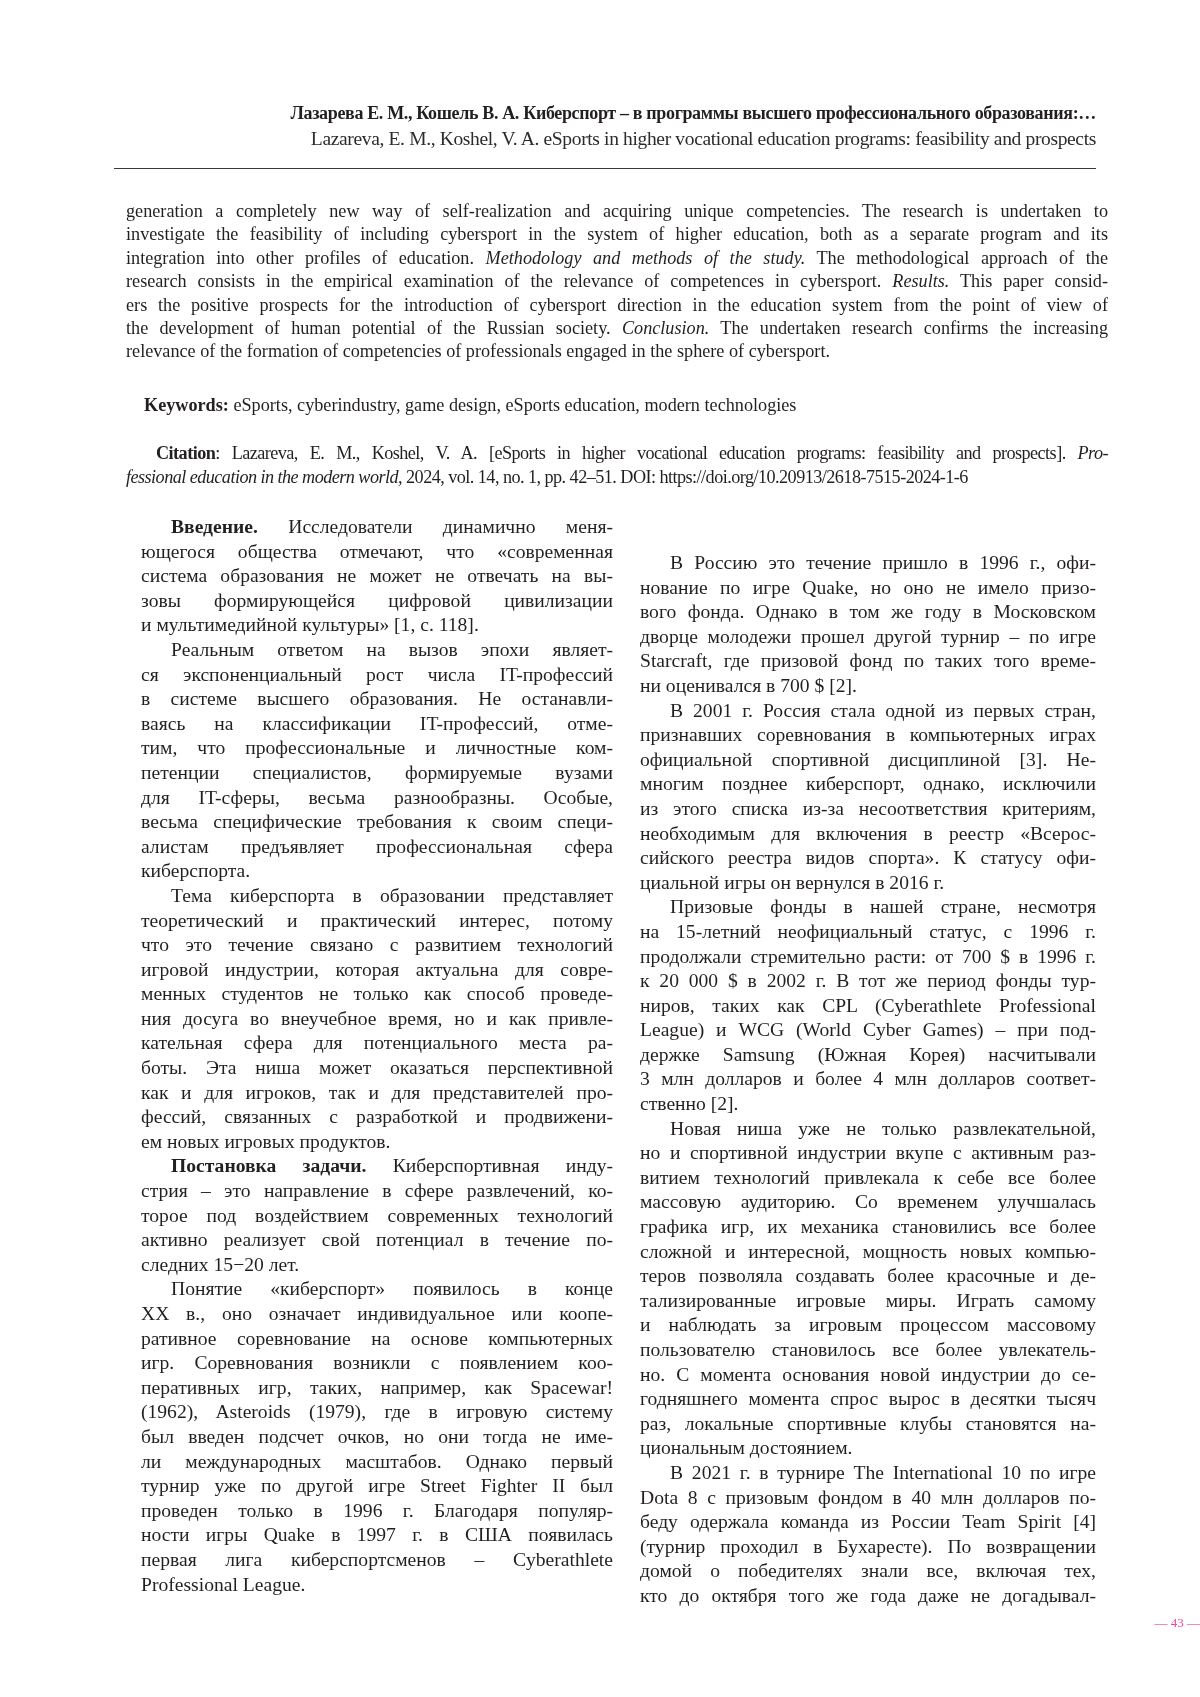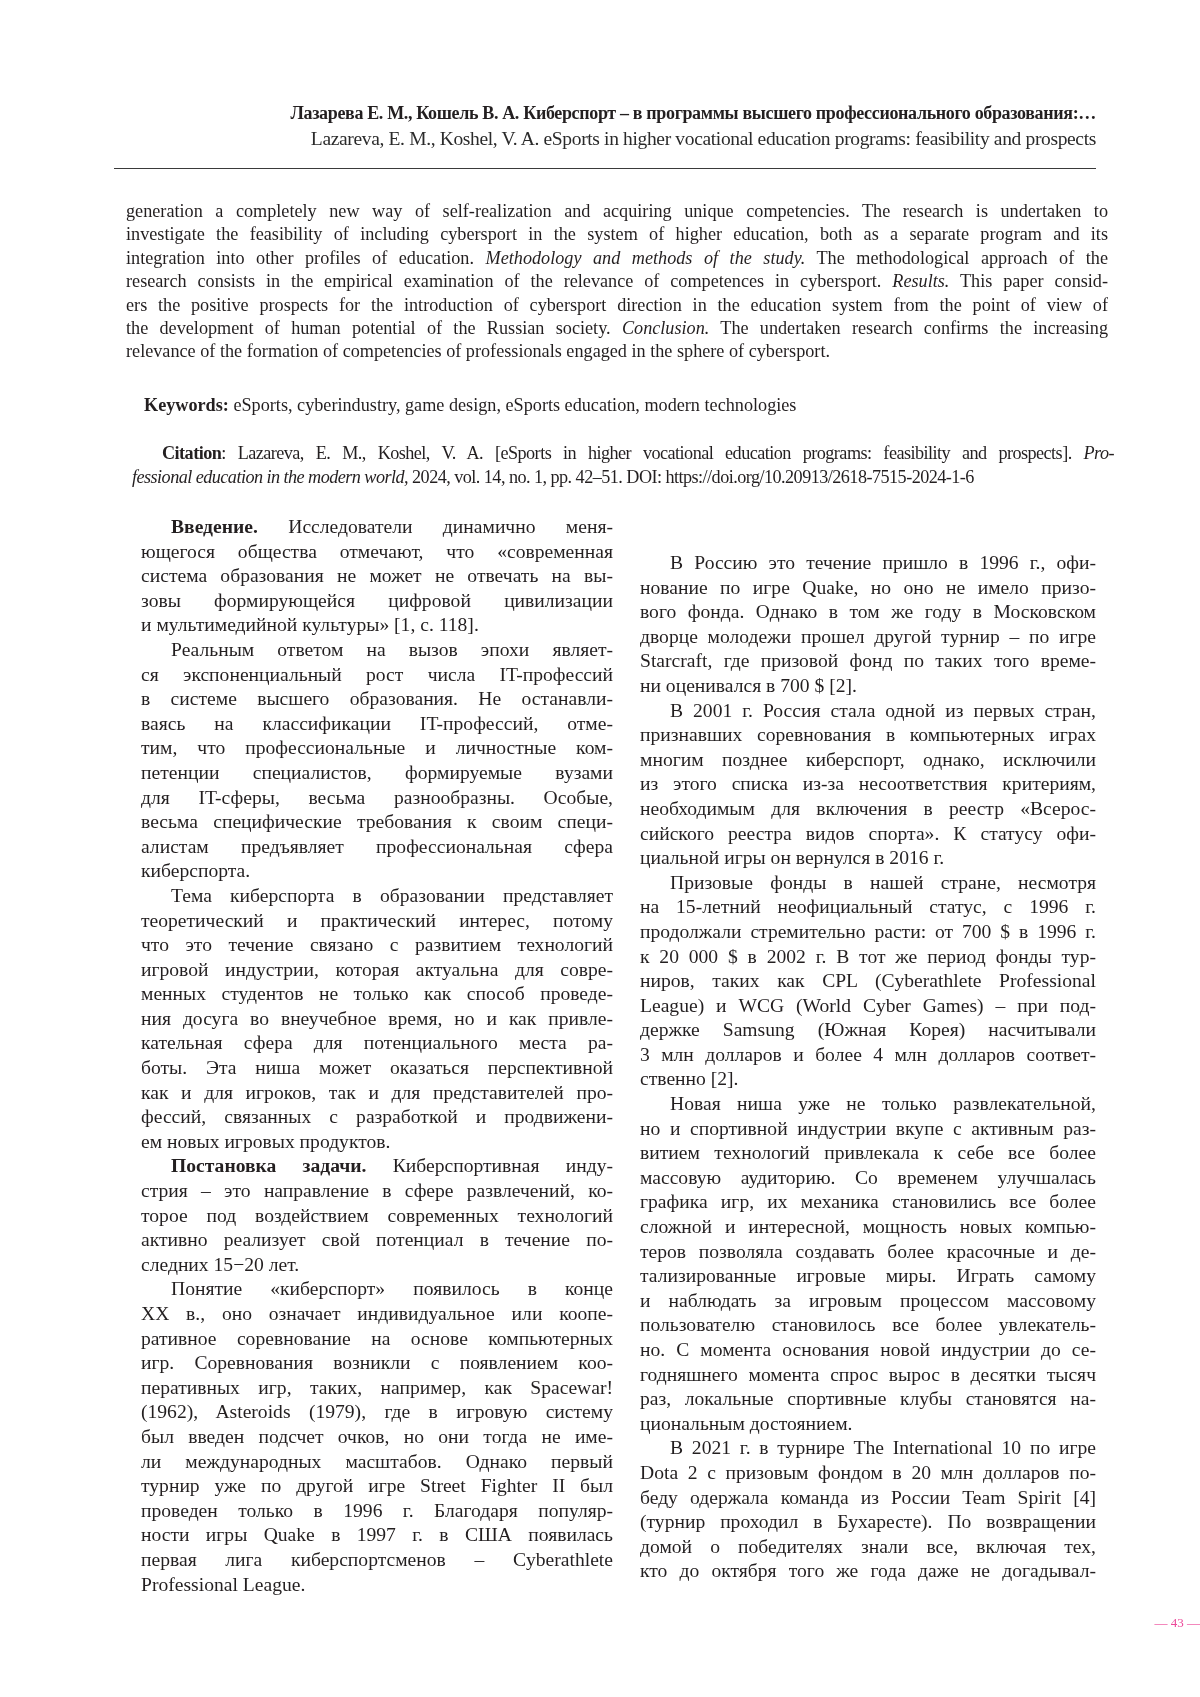--- a/index.html
+++ b/index.html
@@ -8,21 +8,21 @@
   .header { position: absolute; left: 114px; top: 100px; width: 982px; text-align: right; }
   .header .ru { font-weight: bold; font-size: 18px; line-height: 27px; letter-spacing: -0.35px; }
   .header .en { font-size: 19.5px; line-height: 24px; letter-spacing: -0.35px; color: #2b2b2b; }
   .rule { position: absolute; left: 114px; top: 168px; width: 982px; height: 0; border-top: 1.6px solid #3a3a3a; }
   .abstract { position: absolute; left: 114px; top: 200px; width: 982px; font-size: 18.2px; line-height: 23.4px; margin-left: 12px; }
   .jl { display: block; text-align: justify; text-align-last: justify; white-space: nowrap; overflow: hidden; }
   .jl.last { text-align-last: left; }
   .abstract .jl { height: 23.4px; }
   .keywords { position: absolute; left: 114px; top: 393px; width: 982px; font-size: 18.2px; line-height: 24px; }
   .keywords .indent { padding-left: 30px; }
-  .citation { position: absolute; left: 132px; top: 441px; width: 982px; font-size: 18.2px; line-height: 24px; letter-spacing: -0.55px; }
+  .citation { position: absolute; left: 126px; top: 441px; width: 982px; font-size: 18.2px; line-height: 24px; letter-spacing: -0.55px; }
   .citation .first { padding-left: 30px; }
   b { font-weight: bold; }
   i { font-style: italic; }
   .col { position: absolute; top: 515px; font-size: 19.6px; }
   .col.left { left: 114px; width: 472px; margin-left: 27px; }
   .col.right { left: 640px; width: 456px; margin-top: 36px; }
   .col .jl { height: 24.6px; line-height: 24.6px; }
   .col .ind { padding-left: 30px; }
   .pagenum { position: absolute; left: 0; width: 1200px; top: 1615px; text-align: right; font-size: 13px; color: #ec4899; }
 </style>
@@ -103,20 +103,21 @@
 
 <div class="col right">
   <span class="jl ind"><span>В Россию это течение пришло в 1996 г., офи-</span></span>
   <span class="jl"><span>нование по игре Quake, но оно не имело призо-</span></span>
   <span class="jl"><span>вого фонда. Однако в том же году в Московском</span></span>
   <span class="jl"><span>дворце молодежи прошел другой турнир – по игре</span></span>
   <span class="jl"><span>Starcraft, где призовой фонд по таких того време-</span></span>
   <span class="jl last"><span>ни оценивался в 700 $ [2].</span></span>
   <span class="jl ind"><span>В 2001 г. Россия стала одной из первых стран,</span></span>
   <span class="jl"><span>признавших соревнования в компьютерных играх</span></span>
+  <span class="jl"><span>официальной спортивной дисциплиной [3]. Не-</span></span>
   <span class="jl"><span>многим позднее киберспорт, однако, исключили</span></span>
   <span class="jl"><span>из этого списка из-за несоответствия критериям,</span></span>
   <span class="jl"><span>необходимым для включения в реестр «Всерос-</span></span>
   <span class="jl"><span>сийского реестра видов спорта». К статусу офи-</span></span>
   <span class="jl last"><span>циальной игры он вернулся в 2016 г.</span></span>
   <span class="jl ind"><span>Призовые фонды в нашей стране, несмотря</span></span>
   <span class="jl"><span>на 15-летний неофициальный статус, с 1996 г.</span></span>
   <span class="jl"><span>продолжали стремительно расти: от 700 $ в 1996 г.</span></span>
   <span class="jl"><span>к 20 000 $ в 2002 г. В тот же период фонды тур-</span></span>
   <span class="jl"><span>ниров, таких как CPL (Cyberathlete Professional</span></span>
@@ -132,20 +133,20 @@
   <span class="jl"><span>сложной и интересной, мощность новых компью-</span></span>
   <span class="jl"><span>теров позволяла создавать более красочные и де-</span></span>
   <span class="jl"><span>тализированные игровые миры. Играть самому</span></span>
   <span class="jl"><span>и наблюдать за игровым процессом массовому</span></span>
   <span class="jl"><span>пользователю становилось все более увлекатель-</span></span>
   <span class="jl"><span>но. С момента основания новой индустрии до се-</span></span>
   <span class="jl"><span>годняшнего момента спрос вырос в десятки тысяч</span></span>
   <span class="jl"><span>раз, локальные спортивные клубы становятся на-</span></span>
   <span class="jl last"><span>циональным достоянием.</span></span>
   <span class="jl ind"><span>В 2021 г. в турнире The International 10 по игре</span></span>
-  <span class="jl"><span>Dota 2 с призовым фондом в 20 млн долларов по-</span></span>
+  <span class="jl"><span>Dota 8 с призовым фондом в 40 млн долларов по-</span></span>
   <span class="jl"><span>беду одержала команда из России Team Spirit [4]</span></span>
   <span class="jl"><span>(турнир проходил в Бухаресте). По возвращении</span></span>
   <span class="jl"><span>домой о победителях знали все, включая тех,</span></span>
   <span class="jl"><span>кто до октября того же года даже не догадывал-</span></span>
 </div>
 
 <div class="pagenum">— 43 —</div>
 
 </body></html>

